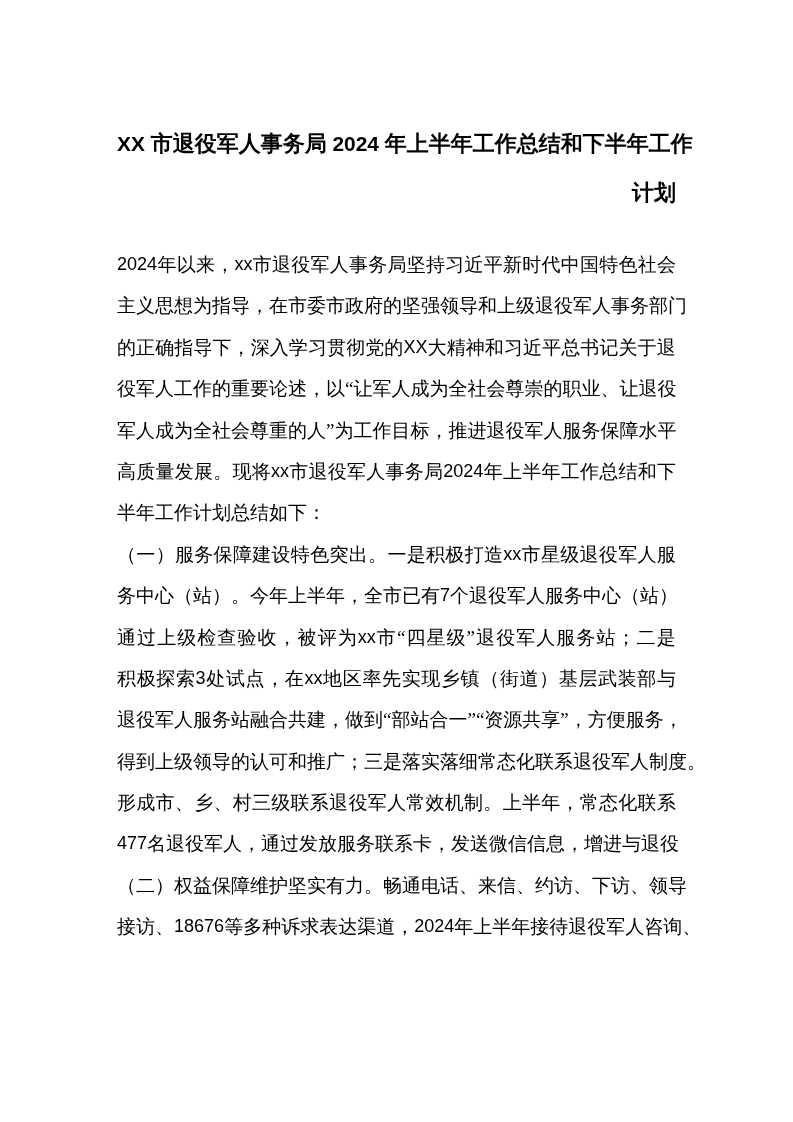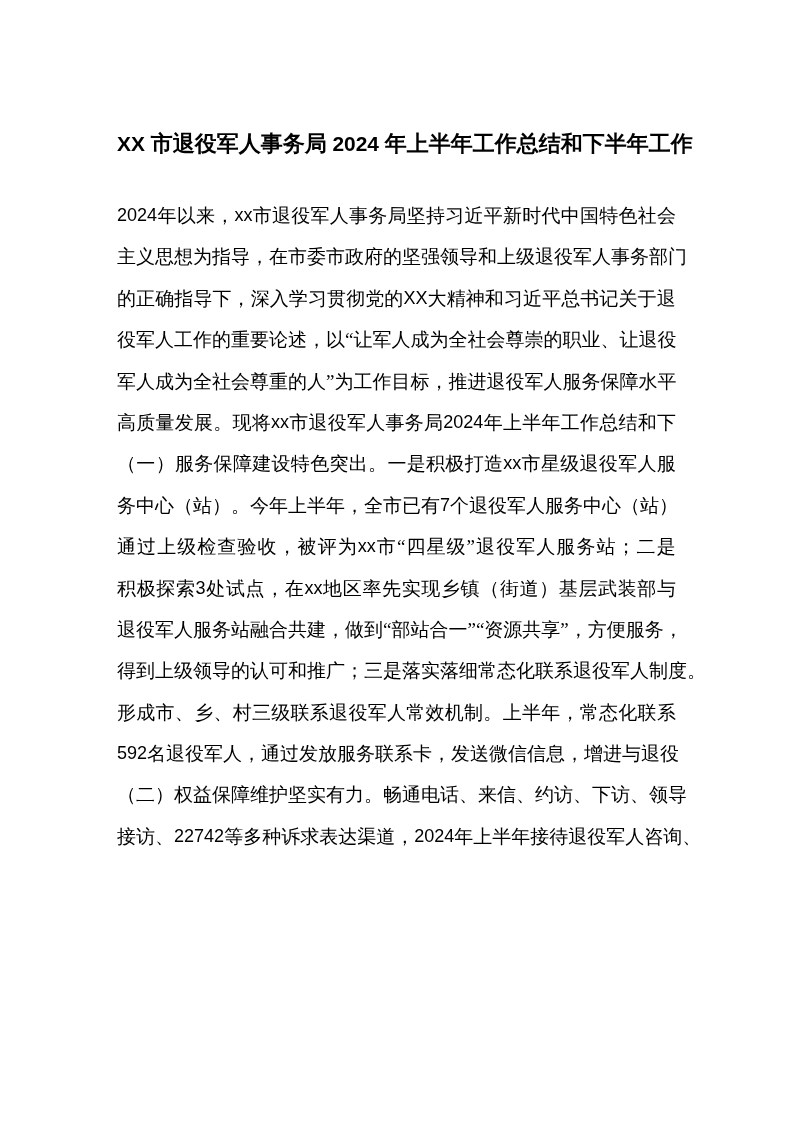--- a/index.html
+++ b/index.html
@@ -56,20 +56,21 @@
     font-weight: bold;
   }
 </style>
 </head>
 <body>
 
 <div class="page">
   <div class="content">
     <div class="title">
         <div class="line"><span class="latin">XX </span>市退役军人事务局<span class="latin"> 2024 </span>年上半年工作总结和下半年工作</div>
+        <div class="line">计划</div>
       </div>
     <div class="body-text">
         <div class="line j">
           <span class="latin">2024</span>
           <span>年</span>
           <span>以</span>
           <span>来</span>
           <span>，</span>
           <span class="latin">xx</span>
           <span>市</span>
@@ -245,20 +246,21 @@
           <span>上</span>
           <span>半</span>
           <span>年</span>
           <span>工</span>
           <span>作</span>
           <span>总</span>
           <span>结</span>
           <span>和</span>
           <span>下</span>
         </div>
+        <div class="line">半年工作计划总结如下：</div>
         <div class="line j">
           <span>（</span>
           <span>一</span>
           <span>）</span>
           <span>服</span>
           <span>务</span>
           <span>保</span>
           <span>障</span>
           <span>建</span>
           <span>设</span>
@@ -469,21 +471,21 @@
           <span>半</span>
           <span>年</span>
           <span>，</span>
           <span>常</span>
           <span>态</span>
           <span>化</span>
           <span>联</span>
           <span>系</span>
         </div>
         <div class="line j">
-          <span class="latin">592</span>
+          <span class="latin">477</span>
           <span>名</span>
           <span>退</span>
           <span>役</span>
           <span>军</span>
           <span>人</span>
           <span>，</span>
           <span>通</span>
           <span>过</span>
           <span>发</span>
           <span>放</span>
@@ -535,21 +537,21 @@
           <span>下</span>
           <span>访</span>
           <span>、</span>
           <span>领</span>
           <span>导</span>
         </div>
         <div class="line j">
           <span>接</span>
           <span>访</span>
           <span>、</span>
-          <span class="latin">22742</span>
+          <span class="latin">18676</span>
           <span>等</span>
           <span>多</span>
           <span>种</span>
           <span>诉</span>
           <span>求</span>
           <span>表</span>
           <span>达</span>
           <span>渠</span>
           <span>道</span>
           <span>，</span>

